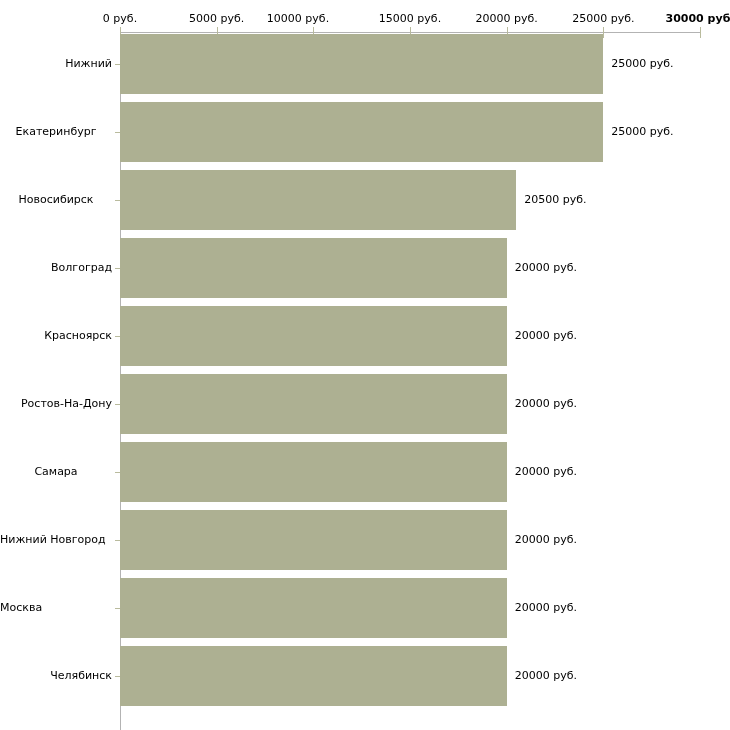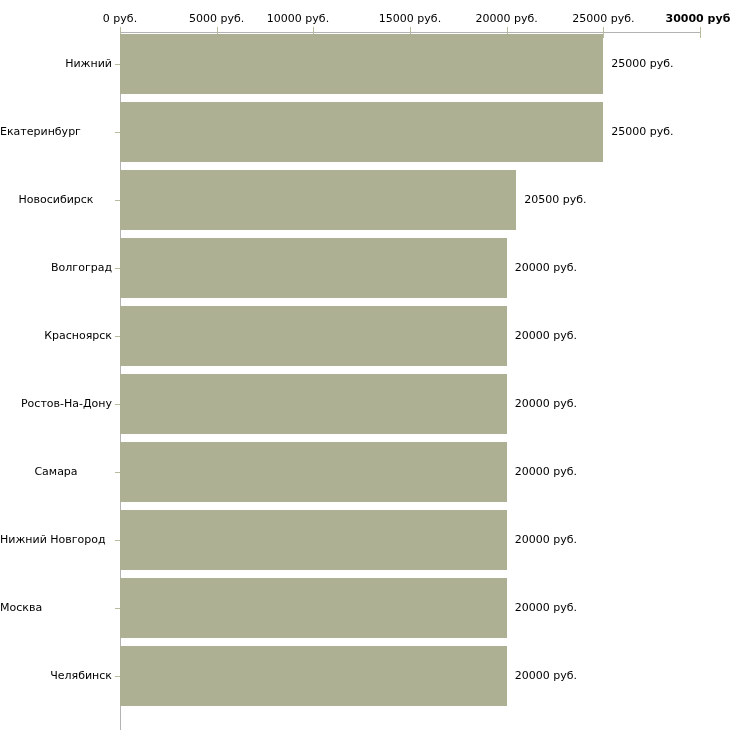--- a/index.html
+++ b/index.html
@@ -121,21 +121,21 @@
       <div class="xtick" style="left: 700px;"></div>
       <div class="xlabel" style="left: 700px; font-weight: bold;">30000 руб.</div>
     </div>
   <div id="bars-layer">
       <div class="bar" style="top: 34px; height: 60px; width: 483.333px; background: rgb(173, 176, 146);"></div>
       <div class="ytick" style="top: 64px;"></div>
       <div class="ylabel" style="top: 57px; left: 0px; right: auto; width: 112px; text-align: right;">Нижний</div>
       <div class="bar-value" style="left: 611.333px; top: 57px;">25000 руб.</div>
       <div class="bar" style="top: 102px; height: 60px; width: 483.333px; background: rgb(173, 176, 146);"></div>
       <div class="ytick" style="top: 132px;"></div>
-      <div class="ylabel" style="top: 125px; left: 0px; right: auto; width: 112px; text-align: left;">Екатеринбург</div>
+      <div class="ylabel" style="top: 125px; left: 0px; right: auto; width: 112px; text-align: center;">Екатеринбург</div>
       <div class="bar-value" style="left: 611.333px; top: 125px;">25000 руб.</div>
       <div class="bar" style="top: 170px; height: 60px; width: 396.333px; background: rgb(173, 176, 146);"></div>
       <div class="ytick" style="top: 200px;"></div>
       <div class="ylabel" style="top: 193px; left: 0px; right: auto; width: 112px; text-align: center;">Новосибирск</div>
       <div class="bar-value" style="left: 524.333px; top: 193px;">20500 руб.</div>
       <div class="bar" style="top: 238px; height: 60px; width: 386.667px; background: rgb(173, 176, 146);"></div>
       <div class="ytick" style="top: 268px;"></div>
       <div class="ylabel" style="top: 261px; left: 0px; right: auto; width: 112px; text-align: right;">Волгоград</div>
       <div class="bar-value" style="left: 514.667px; top: 261px;">20000 руб.</div>
       <div class="bar" style="top: 306px; height: 60px; width: 386.667px; background: rgb(173, 176, 146);"></div>

